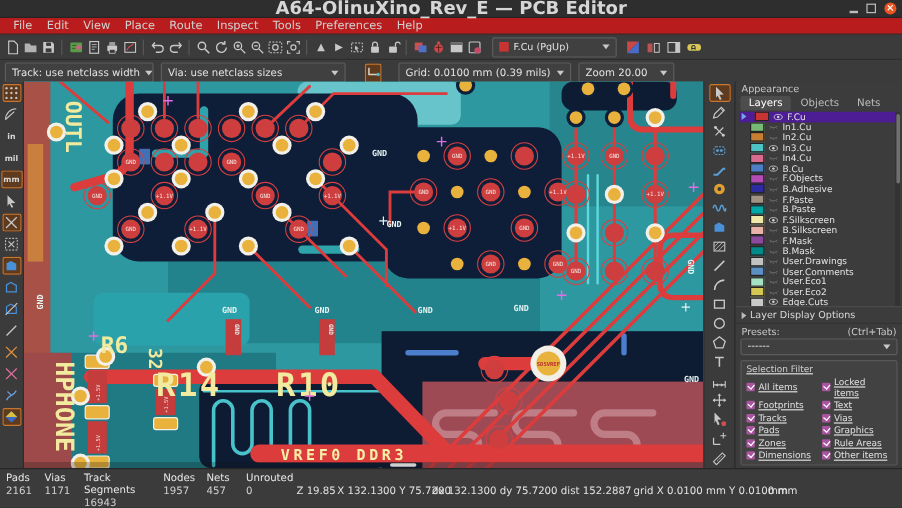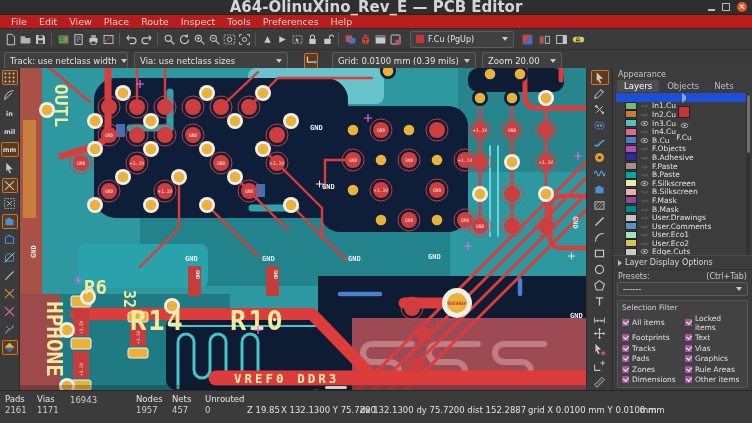--- a/index.html
+++ b/index.html
@@ -38,33 +38,33 @@
   .right-tools{width:26px;background:#3b3b3b;display:flex;flex-direction:column;align-items:center;padding-top:2px;gap:1px;border-left:1px solid #2d2d2d;box-sizing:border-box;}
   .right-tools .tbtn{width:18px;height:15px;min-width:18px;}
   
   .appearance{width:140px;background:#3c3c3c;display:flex;flex-direction:column;border-left:1px solid #2b2b2b;box-sizing:border-box;}
   .app-title{font-size:8px;color:#c9c9c9;padding:2px 5px 1px;}
   .app-tabs{display:flex;gap:1px;padding:0 4px;height:13px;}
   .tab{padding:1px 7px;font-size:8.5px;color:#bdbdbd;border-radius:2px 2px 0 0;}
   .tab.active{background:#4d4d4d;color:#fff;}
   .layers-list{position:relative;margin:1px 2px 0 3px;height:190px;overflow:hidden;background:#3c3c3c;}
   .layer-row{display:flex;align-items:center;height:8.6px;gap:3px;padding-left:2px;}
-  .layer-row.selected{background:#1d4ed8;flex-direction:column;}
+  .layer-row.selected{background:#4c1d95;}
   .selarrow{width:0;height:0;border-top:3px solid transparent;border-bottom:3px solid transparent;border-left:4px solid #74aae8;flex:0 0 4px;}
   .selspacer{width:4px;flex:0 0 4px;}
   .swatch{width:10px;height:6px;border:1px solid #242424;flex:0 0 10px;}
   .eye{width:9px;height:9px;flex:0 0 9px;}
   .layer-name{font-size:7.5px;color:#e3e3e3;white-space:nowrap;}
   .vscroll{position:absolute;right:0;top:0;width:4px;height:100%;background:#333;}
   .vthumb{position:absolute;top:2px;left:.5px;width:3px;height:58px;border-radius:2px;background:#6f6f6f;}
   .ldo-row{border-top:1px solid #4a4a4a;border-bottom:1px solid #333;padding:2px 5px;font-size:8px;color:#d8d8d8;display:flex;align-items:center;gap:3px;}
   .tri-r{width:0;height:0;border-top:3px solid transparent;border-bottom:3px solid transparent;border-left:4px solid #bbb;}
   .presets-row{display:flex;justify-content:space-between;padding:2px 5px 0;font-size:8px;color:#c9c9c9;}
   .presets-dd{margin:1px 4px 2px;height:13px;}
-  .sel-filter{margin:2px 4px;background:#424242;border:1px solid #585858;border-radius:2px;padding:2px 4px 3px;flex:1;}
+  .sel-filter{margin:2px 4px;background:#424242;border:1px solid #585858;border-radius:2px;padding:2px 4px 3px;flex:1;text-decoration:underline;}
   .sf-title{font-size:7.5px;color:#cfcfcf;margin-bottom:2px;}
   .sf-grid{display:grid;grid-template-columns:52% 48%;row-gap:1.5px;}
   .sf-item{display:flex;align-items:center;gap:3px;font-size:7.5px;color:#e0e0e0;}
   .cb{width:7px;height:7px;background:#A8549E;border-radius:1px;position:relative;flex:0 0 7px;}
   .cb::after{content:"";position:absolute;left:1.8px;top:.4px;width:2.6px;height:4.2px;border:solid #fff;border-width:0 1.3px 1.3px 0;transform:rotate(40deg);}
   
   .statusbar{position:absolute;left:0;bottom:0;width:752px;height:33px;background:#3b3b3b;border-top:1px solid #262626;box-sizing:border-box;}
   .sb-left{position:absolute;left:5px;top:3px;display:flex;}
   .sb-field{display:flex;flex-direction:column;}
   .sb-label{font-size:8.5px;color:#e8e8e8;}
@@ -1374,20 +1374,21 @@
   <div class="sb-left" id="sb-left">
       <div class="sb-field" style="width: 32px;">
         <div class="sb-label">Pads</div>
         <div class="sb-value">2161</div>
       </div>
       <div class="sb-field" style="width: 33px;">
         <div class="sb-label">Vias</div>
         <div class="sb-value">1171</div>
       </div>
       <div class="sb-field" style="width: 66px;">
+        <div class="sb-label">Track Segments</div>
         <div class="sb-value">16943</div>
       </div>
       <div class="sb-field" style="width: 36px;">
         <div class="sb-label">Nodes</div>
         <div class="sb-value">1957</div>
       </div>
       <div class="sb-field" style="width: 33px;">
         <div class="sb-label">Nets</div>
         <div class="sb-value">457</div>
       </div>

